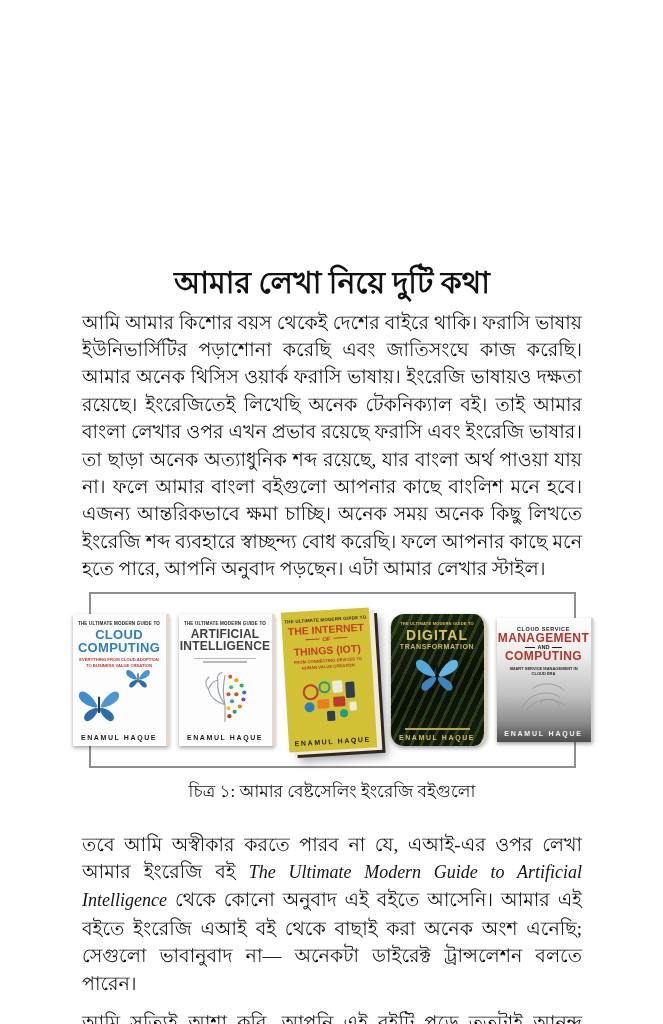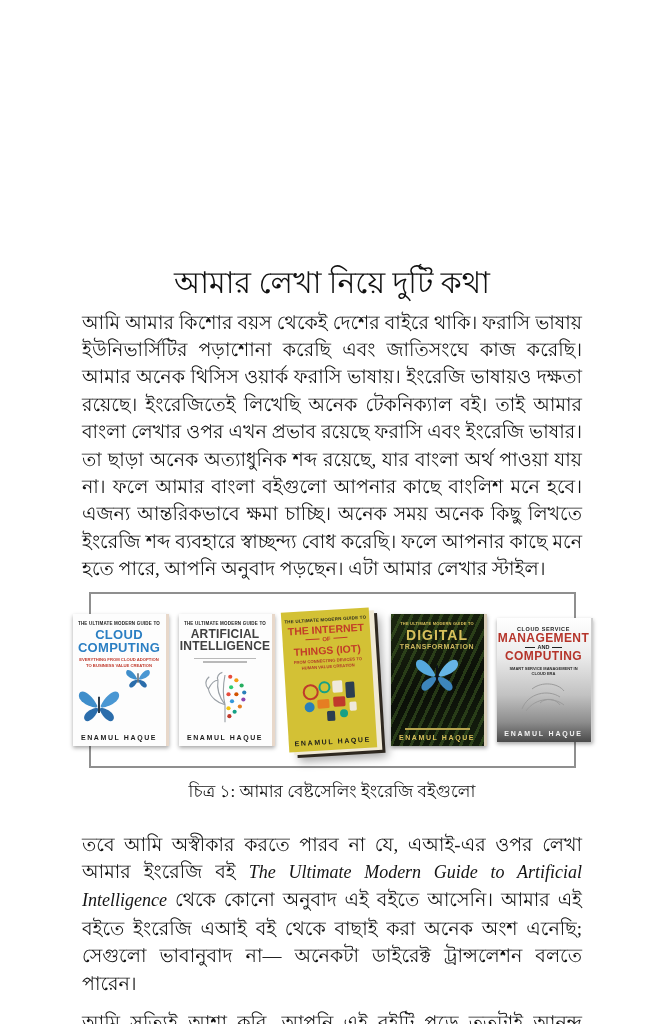--- a/index.html
+++ b/index.html
@@ -1,20 +1,20 @@
 <!DOCTYPE html>
 <html><head>
 <meta charset="utf-8">
 <style>
   html,body{margin:0;padding:0;background:#ffffff;}
   .page{position:relative;width:663px;height:1024px;background:#ffffff;overflow:hidden;
         font-family:"Liberation Serif", serif;color:#161616;}
   .content{position:absolute;left:82px;top:0;width:500px;}
 
-  h1.chapter-title{margin:264px 0 0 0;font-size:30px;line-height:1.25;font-weight:400;
+  h1.chapter-title{margin:264px 0 0 0;font-size:30px;line-height:1.25;font-weight:700;
         text-align:center;color:#111;}
 
   p.body{margin:0;font-size:19px;line-height:27.4px;text-align:justify;
          text-justify:inter-word;color:#141414;}
   p.p1{margin-top:7px;}
   p.p2{margin-top:25px;}
   p.p3{margin-top:12px;}
   .en-italic{font-family:"Liberation Serif", serif;font-style:italic;font-size:18px;}
 
   figure.fig{margin:9px 0 0 7px;padding:0;width:487px;height:176px;box-sizing:border-box;
@@ -61,21 +61,21 @@
         font-size:6px;color:#c23b28;font-weight:700;margin:1px 0;}
   .b-of .dash{display:inline-block;width:14px;height:1.5px;background:#c23b28;}
   .book3 .b-sub{color:#b03a28;}
   .book3 .b-author{color:#20201a;}
   .b3-art{margin-top:3px;width:62px;height:50px;}
 
   
   .book4{background:
         repeating-linear-gradient(115deg, rgba(78,118,44,.40) 0 3px, rgba(0,0,0,0) 3px 9px),
         linear-gradient(160deg,#1c2710 0%,#0b0f08 55%,#15200e 100%);
-        box-shadow:0 2px 4px rgba(0,0,0,.4);border-right:3px solid #d9cdb9;}
+        box-shadow:0 2px 4px rgba(0,0,0,.4);border-right:3px solid #d9cdb9;border-radius:13px;}
   .book4 .b-eyebrow{color:#d8c05c;font-size:4px;}
   .book4 .b-title{font-size:14px;color:#d8c05c;letter-spacing:1px;}
   .b-title-sub4{font-size:7px;color:#cdb75e;font-weight:700;letter-spacing:.6px;margin-top:1px;}
   .b4-art{margin-top:6px;width:46px;}
   .b4-tag{position:absolute;bottom:16px;left:14px;right:14px;height:2px;background:#b7a44e;}
   .book4 .b-author{color:#d8c05c;}
 
   
   .book5{height:124px;background:linear-gradient(180deg,#ffffff 0%,#ececec 30%,#c2c2c2 62%,
         #8d8d8d 84%,#4a4a4a 100%);box-shadow:0 2px 4px rgba(0,0,0,.35);

